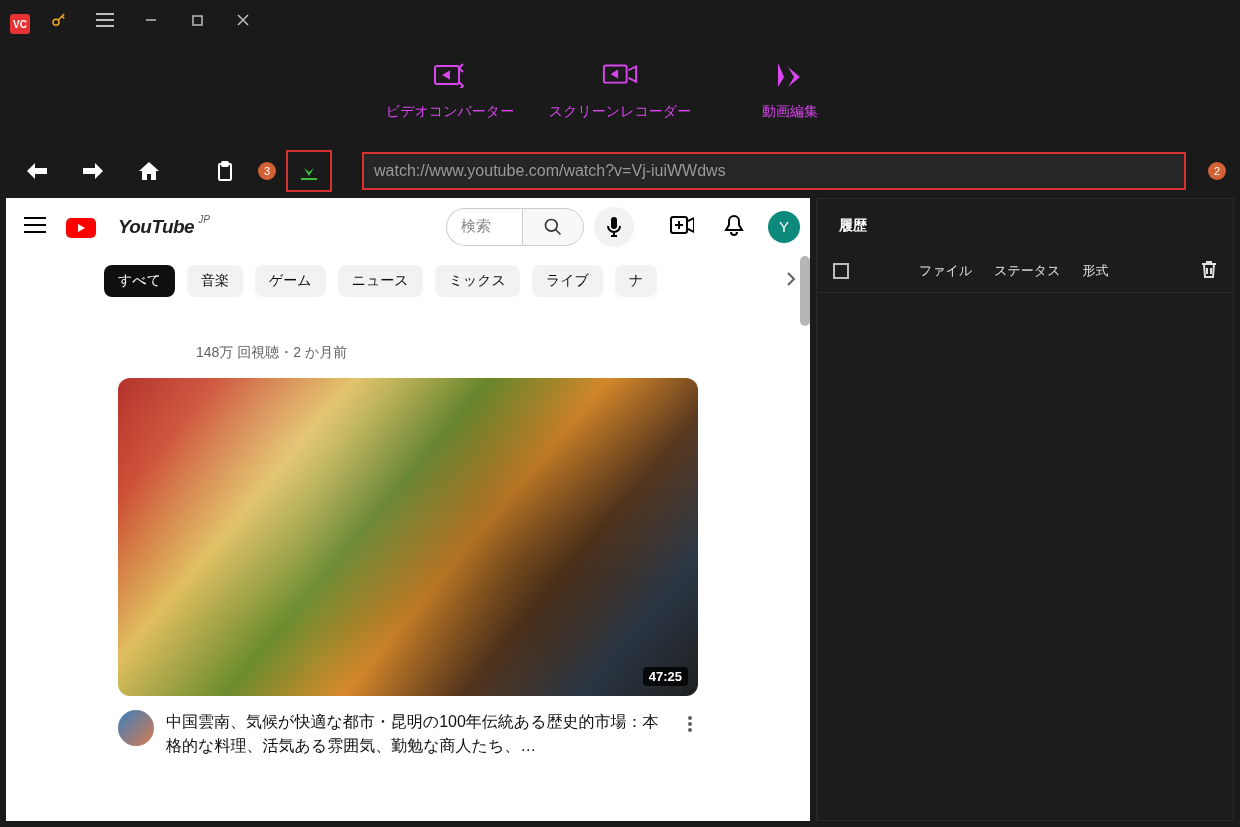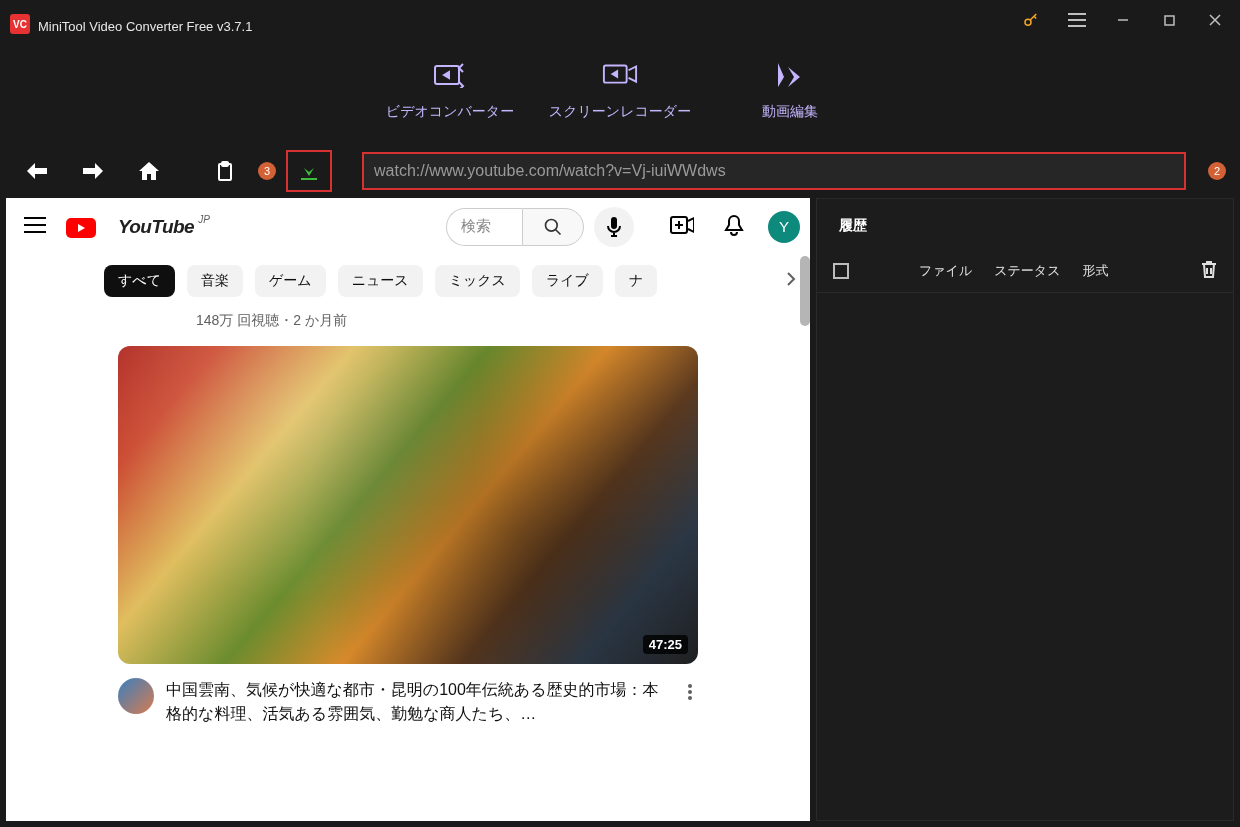--- a/index.html
+++ b/index.html
@@ -8,21 +8,21 @@
 
 .titlebar { height: 34px; display: flex; align-items: flex-end; padding: 0 4px; }
 .app-logo { width: 20px; height: 20px; background: #e63232; border-radius: 3px; display: flex; align-items: center; justify-content: center; color: #fff; font-size: 10px; font-weight: bold; margin: 0 8px 0 6px; }
 .title-text { color: #e6e6e6; font-size: 13px; flex: 1; }
 .titlebar-right { display: flex; align-items: center; gap: 4px; }
 .title-btn { width: 42px; height: 28px; display: flex; align-items: center; justify-content: center; color: #bfbfbf; cursor: pointer; }
 .key-icon { color: #f6a623; }
 
 
 .navtabs { height: 110px; display: flex; align-items: center; justify-content: center; gap: 0; padding-top: 4px; }
-.navtab { width: 170px; height: 106px; display: flex; flex-direction: column; align-items: center; justify-content: center; gap: 14px; color: #c4b5fd; cursor: pointer; font-size: 14px; position: relative; }
+.navtab { width: 170px; height: 106px; display: flex; flex-direction: column; align-items: center; justify-content: center; gap: 14px; color: #d946ef; cursor: pointer; font-size: 14px; position: relative; }
 .navtab.active { border: 2px solid #d83131; color: #3d8cf5; }
 .navtab.active .nav-icon { color: #3d8cf5; }
 .nav-icon { width: 36px; height: 28px; display: flex; align-items: center; justify-content: center; }
 .nav-badge { position: absolute; top: 10px; right: 20px; width: 18px; height: 18px; border-radius: 50%; background: #d26235; color: #fff; font-size: 11px; display: flex; align-items: center; justify-content: center; }
 
 
 .toolbar { height: 54px; display: flex; align-items: center; padding: 0 14px; gap: 10px; }
 .tool-btn { width: 46px; height: 42px; display: flex; align-items: center; justify-content: center; color: #fff; cursor: pointer; position: relative; }
 .tool-sep { width: 10px; }
 .dl-btn { border: 2px solid #d83131; }
@@ -53,21 +53,21 @@
 .yt-avatar { width: 32px; height: 32px; border-radius: 50%; background: #0e8a7d; color: #fff; display: flex; align-items: center; justify-content: center; font-size: 15px; cursor: pointer; }
 
 
 .chips { height: 50px; display: flex; align-items: center; padding: 0 98px 0 98px; gap: 12px; position: relative; }
 .chip { height: 32px; padding: 0 14px; background: #f2f2f2; border-radius: 8px; display: flex; align-items: center; font-size: 14px; color: #0f0f0f; cursor: pointer; white-space: nowrap; }
 .chip.selected { background: #0f0f0f; color: #fff; }
 .chip-next { position: absolute; right: 14px; cursor: pointer; }
 .yt-scroll { position: absolute; right: 0; top: 58px; width: 10px; height: 70px; background: #b5b5b5; border-radius: 5px; }
 
 
-.meta { padding: 6px 0 14px 190px; color: #606060; font-size: 14px; }
+.meta { padding: 6px 0 14px 190px; color: #606060; font-size: 14px; margin-top: 32px; }
 
 
 .vcard { margin: 2px 112px 0 112px; }
 .thumb { width: 100%; height: 318px; border-radius: 12px; background: linear-gradient(130deg,#b3322b 0%,#cc4d33 12%,#e0be5f 28%,#6b8c2e 44%,#d98a2b 58%,#5c3a1f 72%,#2e3b4a 86%,#1f1f1f 100%); position: relative; overflow: hidden; }
 .thumb::before { content: ""; position: absolute; inset: 0; background: radial-gradient(circle at 30% 20%, rgba(255,255,255,0.15), transparent 40%), radial-gradient(circle at 70% 60%, rgba(0,0,0,0.25), transparent 50%); }
 .duration { position: absolute; right: 10px; bottom: 10px; background: rgba(0,0,0,0.8); color: #fff; font-size: 13px; padding: 2px 6px; border-radius: 4px; font-weight: 600; }
 .vrow { display: flex; gap: 12px; margin-top: 14px; }
 .ch-avatar { width: 36px; height: 36px; border-radius: 50%; background: linear-gradient(135deg,#3a7fbe,#d77b50); flex-shrink: 0; }
 .vtitle { font-size: 16px; color: #0f0f0f; font-weight: 500; line-height: 1.5; flex: 1; }
 .vmenu { padding: 6px; cursor: pointer; align-self: flex-start; }
@@ -77,21 +77,20 @@
 .r-cols { height: 44px; display: flex; align-items: center; padding: 0 16px; color: #e0e0e0; font-size: 13px; border-bottom: 1px solid #2a2a2a; }
 .r-chk { width: 16px; height: 16px; border: 2px solid #bcbcbc; margin-right: 70px; }
 .r-col { margin-right: 22px; }
 .r-trash { margin-left: auto; cursor: pointer; }
 </style>
 </head>
 <body>
 
 <div class="titlebar">
   <div class="app-logo">VC</div>
-  <div class="title-text">MiniTool Video Converter Free v3.7.1</div>
   <div class="titlebar-right">
     <div class="title-btn key-icon">
       <svg width="18" height="18" viewBox="0 0 24 24" fill="none" stroke="currentColor" stroke-width="2">
           <circle cx="8" cy="15" r="4"></circle>
           <path d="M11 12l8-8M16 7l3 3"></path>
         </svg>
     </div>
     <div class="title-btn">
       <svg width="18" height="14" viewBox="0 0 18 14" stroke="currentColor" stroke-width="2">
           <path d="M0 1h18M0 7h18M0 13h18"></path>

